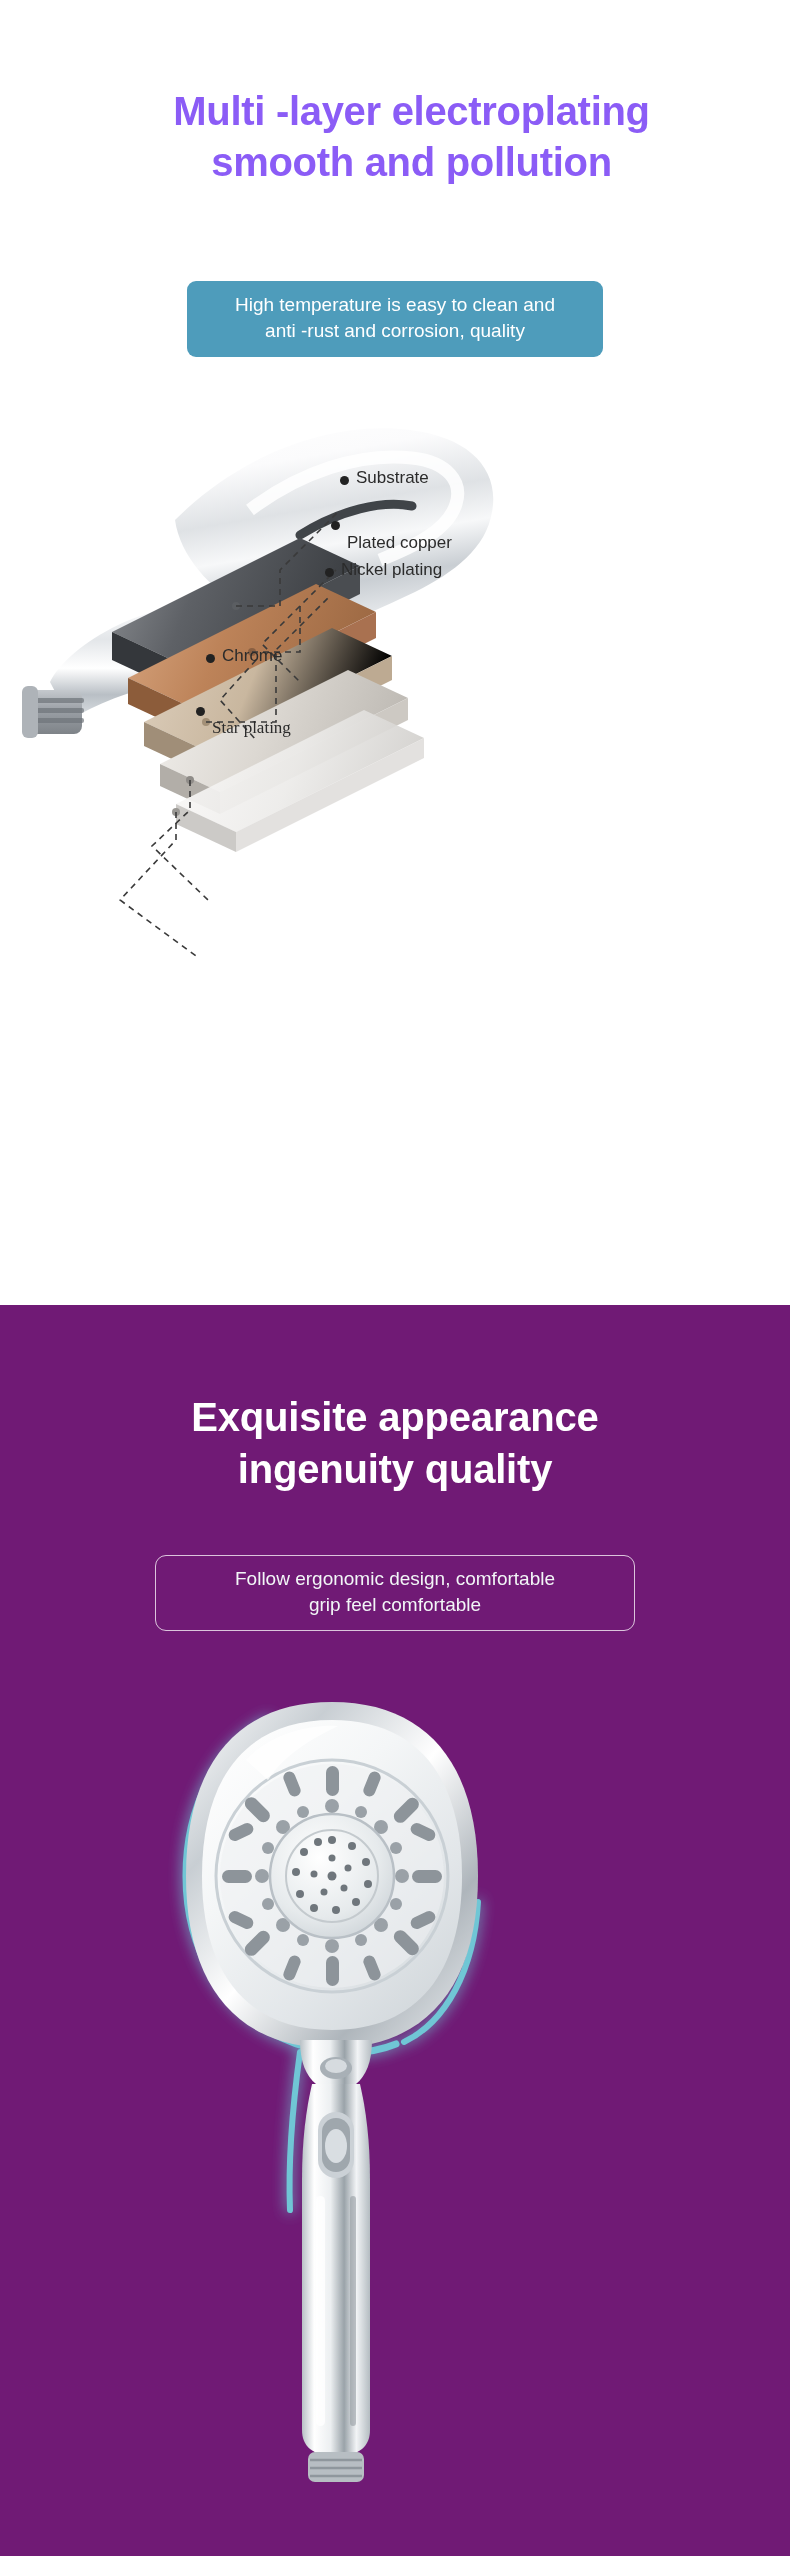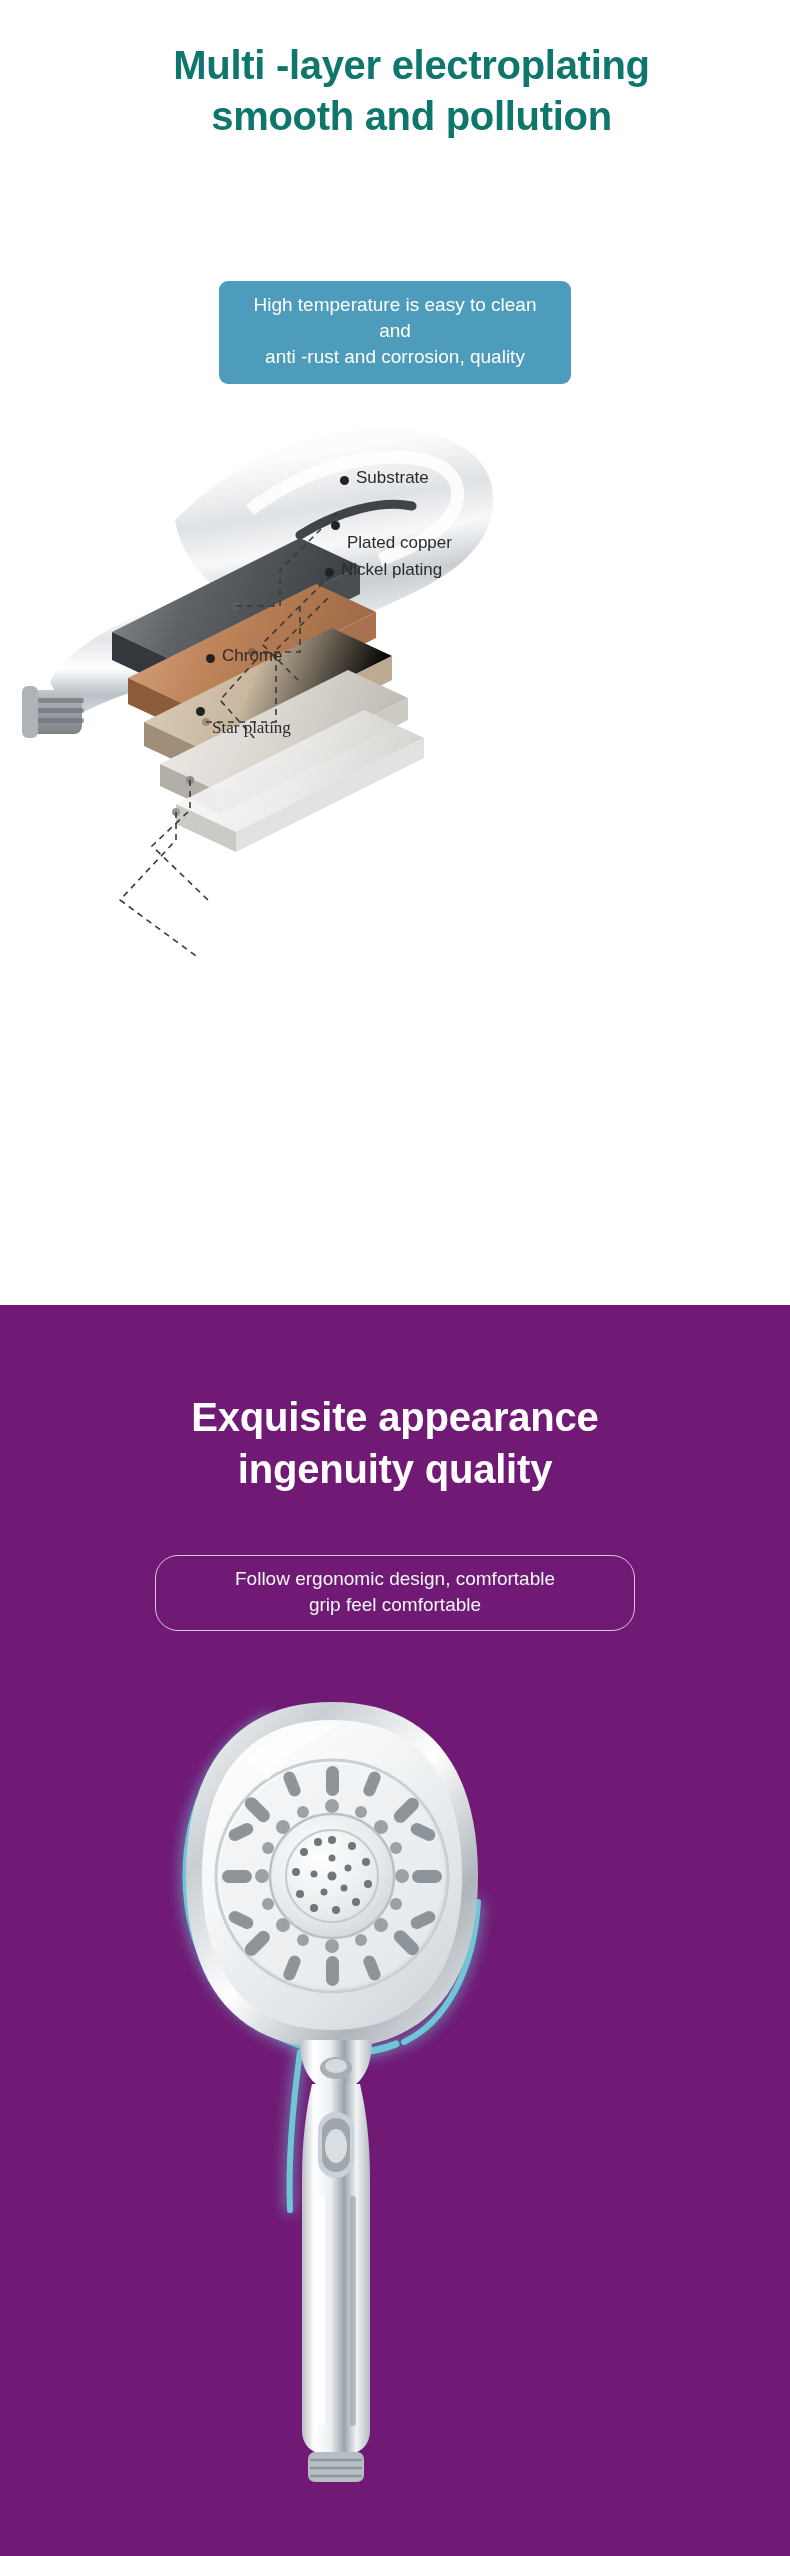--- a/index.html
+++ b/index.html
@@ -16,33 +16,33 @@
   
   .section-one {
     position:relative;
     width:790px; height:1305px;
     background:#ffffff;
   }
   .s1-heading {
     text-align:center;
     font-size:40px;
     font-weight:bold;
-    color:#0f766e;
+    color:#8b5cf6;
     line-height:1.28;
     letter-spacing:-0.3px;
-    padding-top:40px;
+    padding-top:86px;
     margin-left:33px;
   }
   .s1-heading .hl { display:block; }
 
   .badge-filled {
     position:absolute;
     left:50%; transform:translateX(-50%);
     top:281px;
-    width:352px;
+    width:416px;
     background:#4e9cbb;
     border-radius:9px;
     padding:11px 18px 13px;
     text-align:center;
     color:#ffffff;
     font-size:19px;
     line-height:1.38;
   }
   .badge-filled .bl { display:block; }
 
@@ -84,21 +84,21 @@
     letter-spacing:-0.2px;
   }
   .s2-heading .hl { display:block; }
 
   .badge-outline {
     position:absolute;
     left:50%; transform:translateX(-50%);
     top:250px;
     width:480px;
     border:1px solid rgba(255,255,255,0.75);
-    border-radius:23px;
+    border-radius:11px;
     padding:10px 18px 12px;
     text-align:center;
     color:#f2f6f7;
     font-size:19px;
     line-height:1.36;
     background:transparent;
   }
   .badge-outline .bl { display:block; }
 
   .showerhead {

